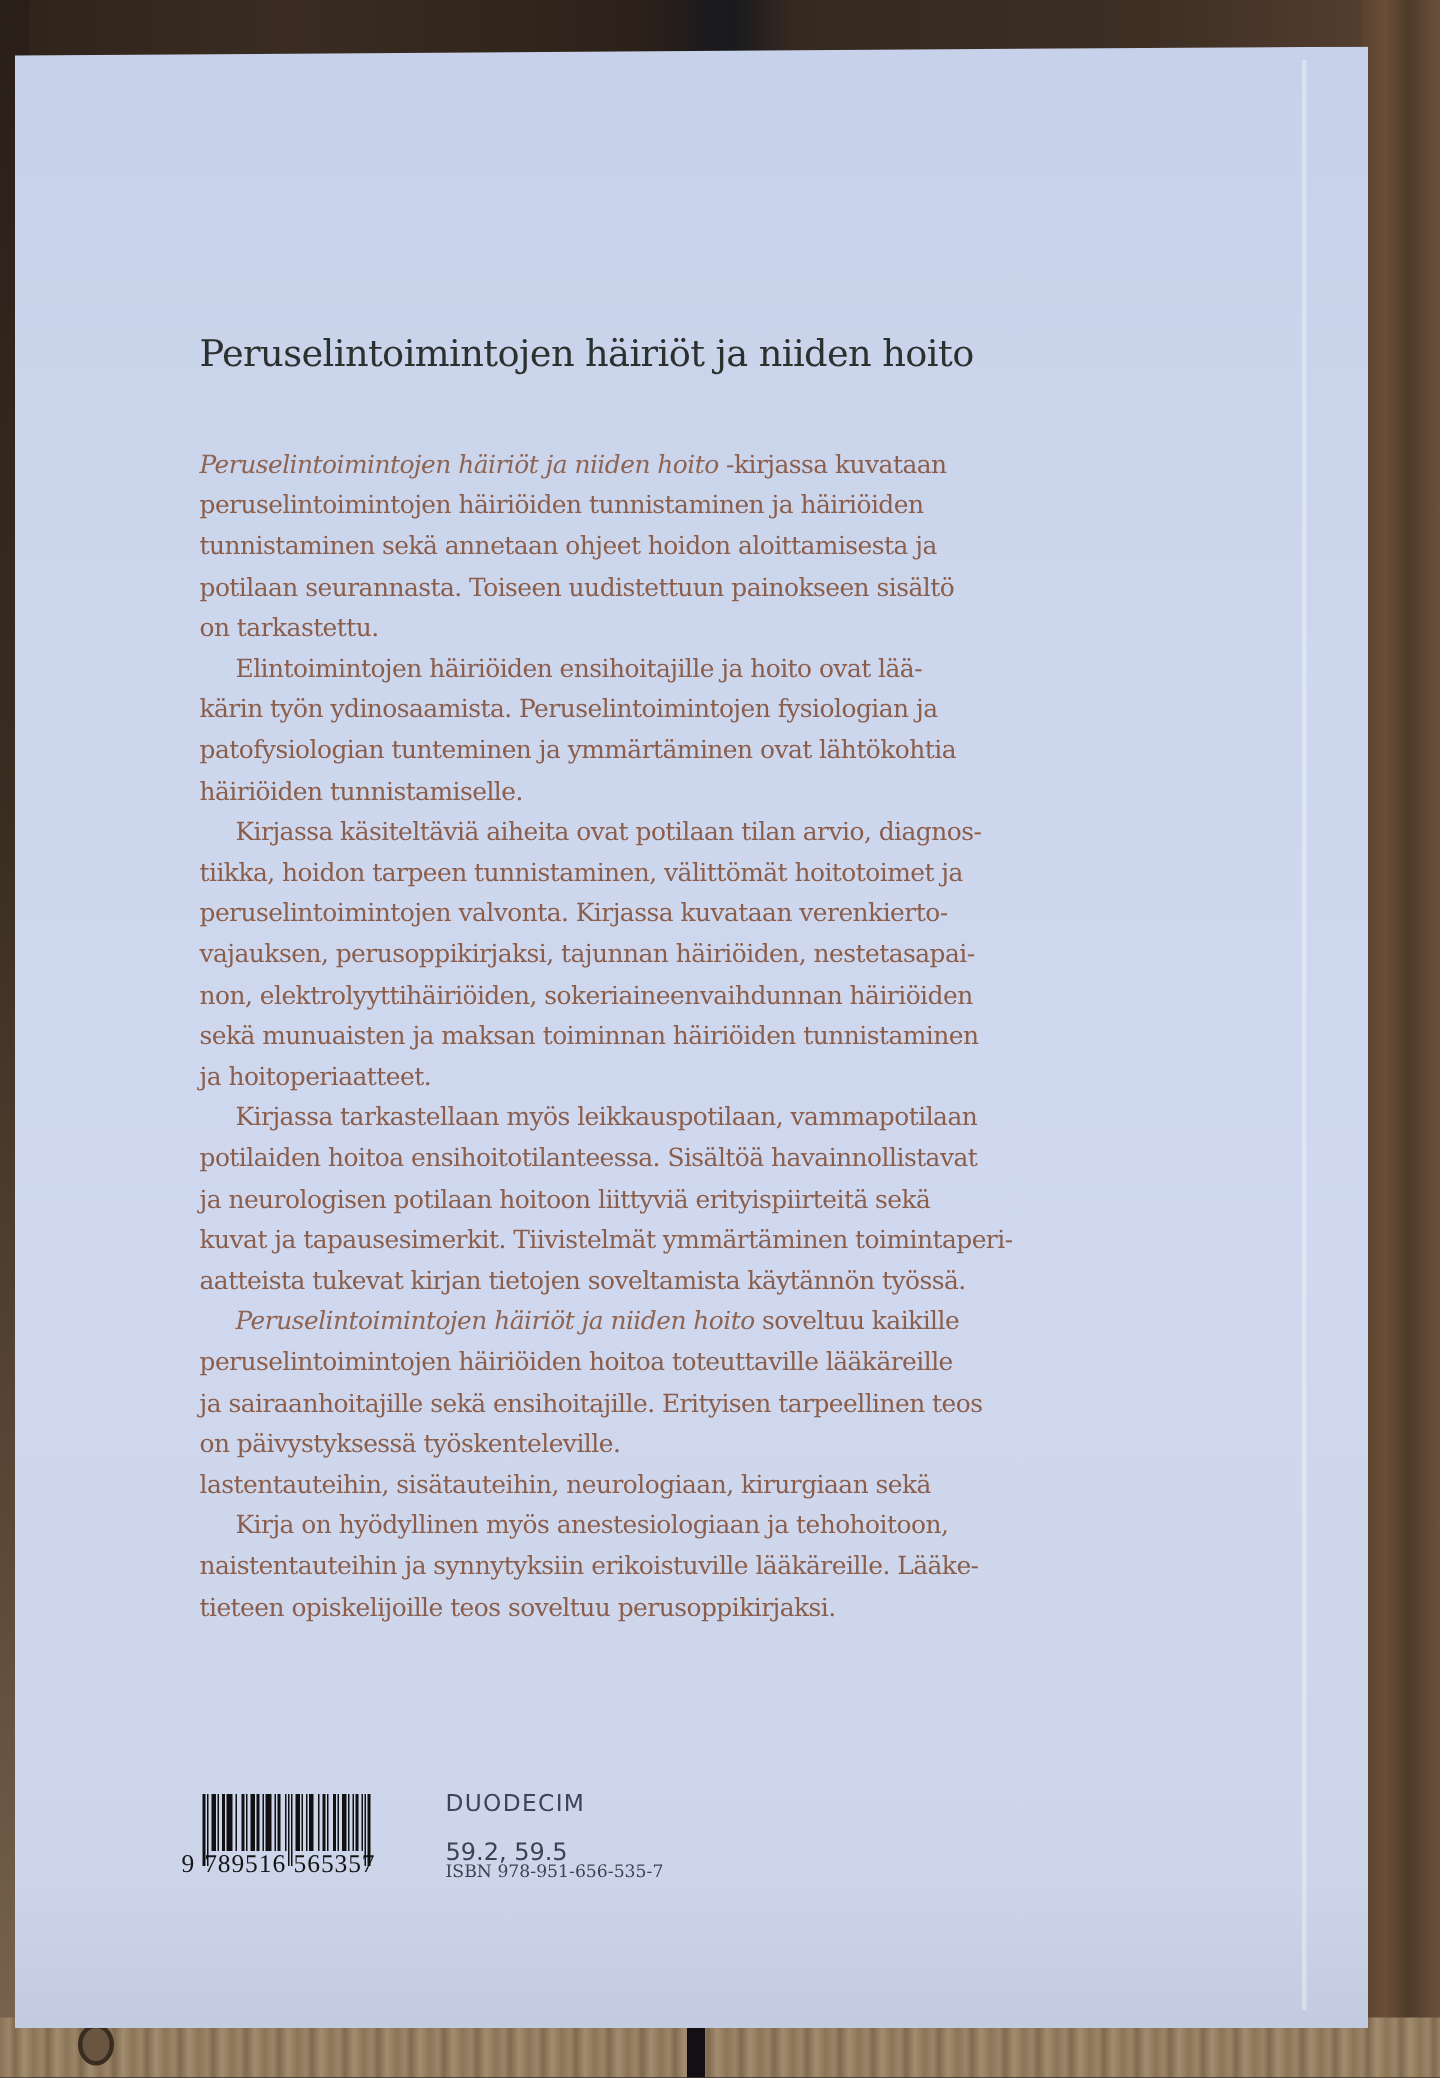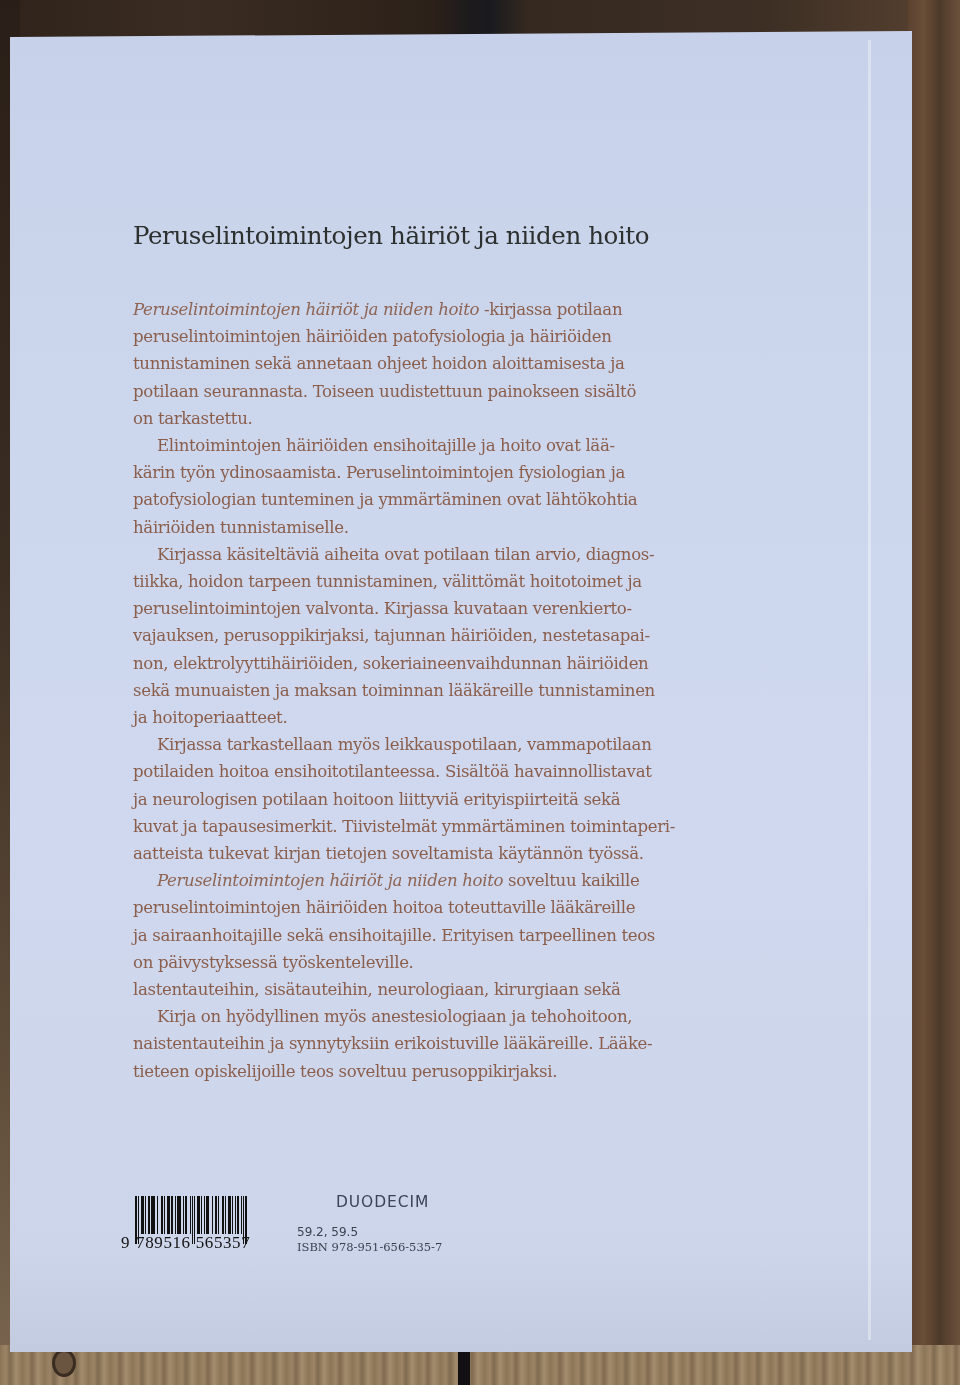--- a/index.html
+++ b/index.html
@@ -125,27 +125,26 @@
     .barcode-digits .first { margin-right: 6px; }
     .barcode-digits .group { margin-right: 5px; }
     .publisher {
       position: absolute;
       left: 297px; top: 1193px;
       font-family: "DejaVu Sans", sans-serif;
       font-size: 15.5px;
       letter-spacing: 0.9px;
       color: #3c4458;
       white-space: nowrap;
-      margin-left: 39px;
     }
     .classification {
       position: absolute;
       left: 297px; top: 1225px;
       font-family: "DejaVu Sans", sans-serif;
-      font-size: 12px;
+      font-size: 16px;
       color: #3b4252;
       white-space: nowrap;
     }
     .isbn {
       position: absolute;
       left: 297px; top: 1240px;
       font-family: "DejaVu Serif", serif;
       font-size: 11.5px;
       color: #3b4252;
       white-space: nowrap;
@@ -162,41 +161,41 @@
 <div class="wood-knot"></div>
 
 <div class="cover"></div>
 <div class="cover-spine-line"></div>
 
 <h1 class="title">Peruselintoimintojen häiriöt ja niiden hoito</h1>
 
 <div class="body-text">
 
   <div>
-    <span class="line"><em>Peruselintoimintojen häiriöt ja niiden hoito</em><span> -kirjassa potilaan</span></span>
-    <span class="line">peruselintoimintojen häiriöiden patofysiologia ja häiriöiden</span>
+    <span class="line"><em>Peruselintoimintojen häiriöt ja niiden hoito</em><span> -kirjassa kuvataan</span></span>
+    <span class="line">peruselintoimintojen häiriöiden tunnistaminen ja häiriöiden</span>
     <span class="line">tunnistaminen sekä annetaan ohjeet hoidon aloittamisesta ja</span>
     <span class="line">potilaan seurannasta. Toiseen uudistettuun painokseen sisältö</span>
     <span class="line">on tarkastettu.</span>
   </div>
 
   <div>
     <span class="line indent">Elintoimintojen häiriöiden ensihoitajille ja hoito ovat lää-</span>
     <span class="line">kärin työn ydinosaamista. Peruselintoimintojen fysiologian ja</span>
     <span class="line">patofysiologian tunteminen ja ymmärtäminen ovat lähtökohtia</span>
     <span class="line">häiriöiden tunnistamiselle.</span>
   </div>
 
   <div>
     <span class="line indent">Kirjassa käsiteltäviä aiheita ovat potilaan tilan arvio, diagnos-</span>
     <span class="line">tiikka, hoidon tarpeen tunnistaminen, välittömät hoitotoimet ja</span>
     <span class="line">peruselintoimintojen valvonta. Kirjassa kuvataan verenkierto-</span>
     <span class="line">vajauksen, perusoppikirjaksi, tajunnan häiriöiden, nestetasapai-</span>
     <span class="line">non, elektrolyyttihäiriöiden, sokeriaineenvaihdunnan häiriöiden</span>
-    <span class="line">sekä munuaisten ja maksan toiminnan lääkäreille tunnistaminen</span>
+    <span class="line">sekä munuaisten ja maksan toiminnan häiriöiden tunnistaminen</span>
     <span class="line">ja hoitoperiaatteet.</span>
   </div>
 
   <div>
     <span class="line indent">Kirjassa tarkastellaan myös leikkauspotilaan, vammapotilaan</span>
     <span class="line">potilaiden hoitoa ensihoitotilanteessa. Sisältöä havainnollistavat</span>
     <span class="line">ja neurologisen potilaan hoitoon liittyviä erityispiirteitä sekä</span>
     <span class="line">kuvat ja tapausesimerkit. Tiivistelmät ymmärtäminen toimintaperi-</span>
     <span class="line">aatteista tukevat kirjan tietojen soveltamista käytännön työssä.</span>
   </div>

